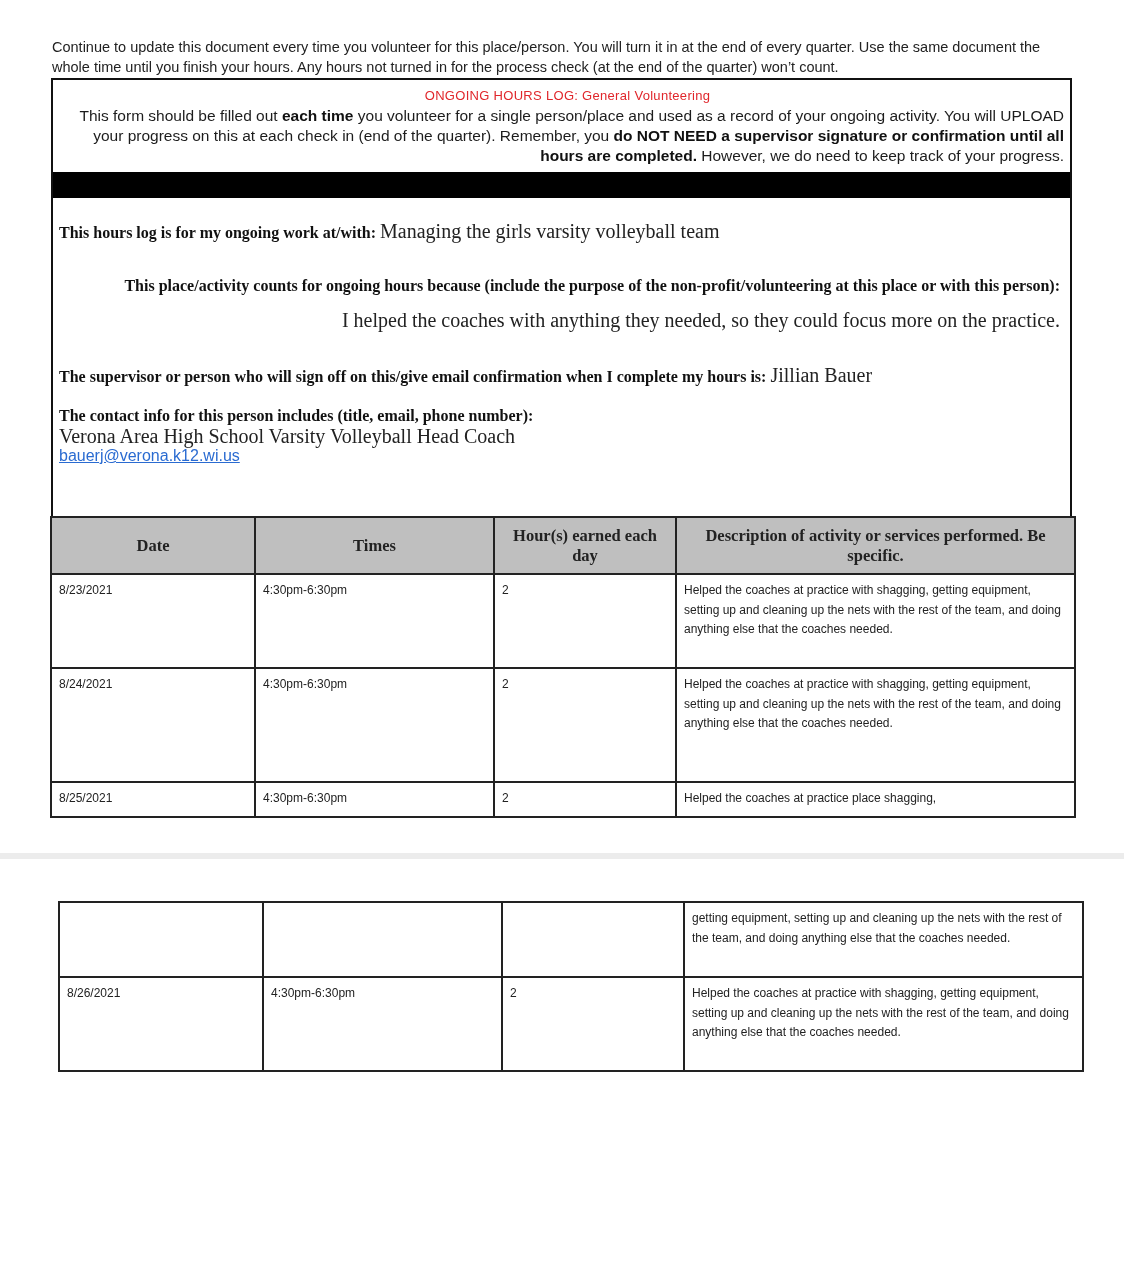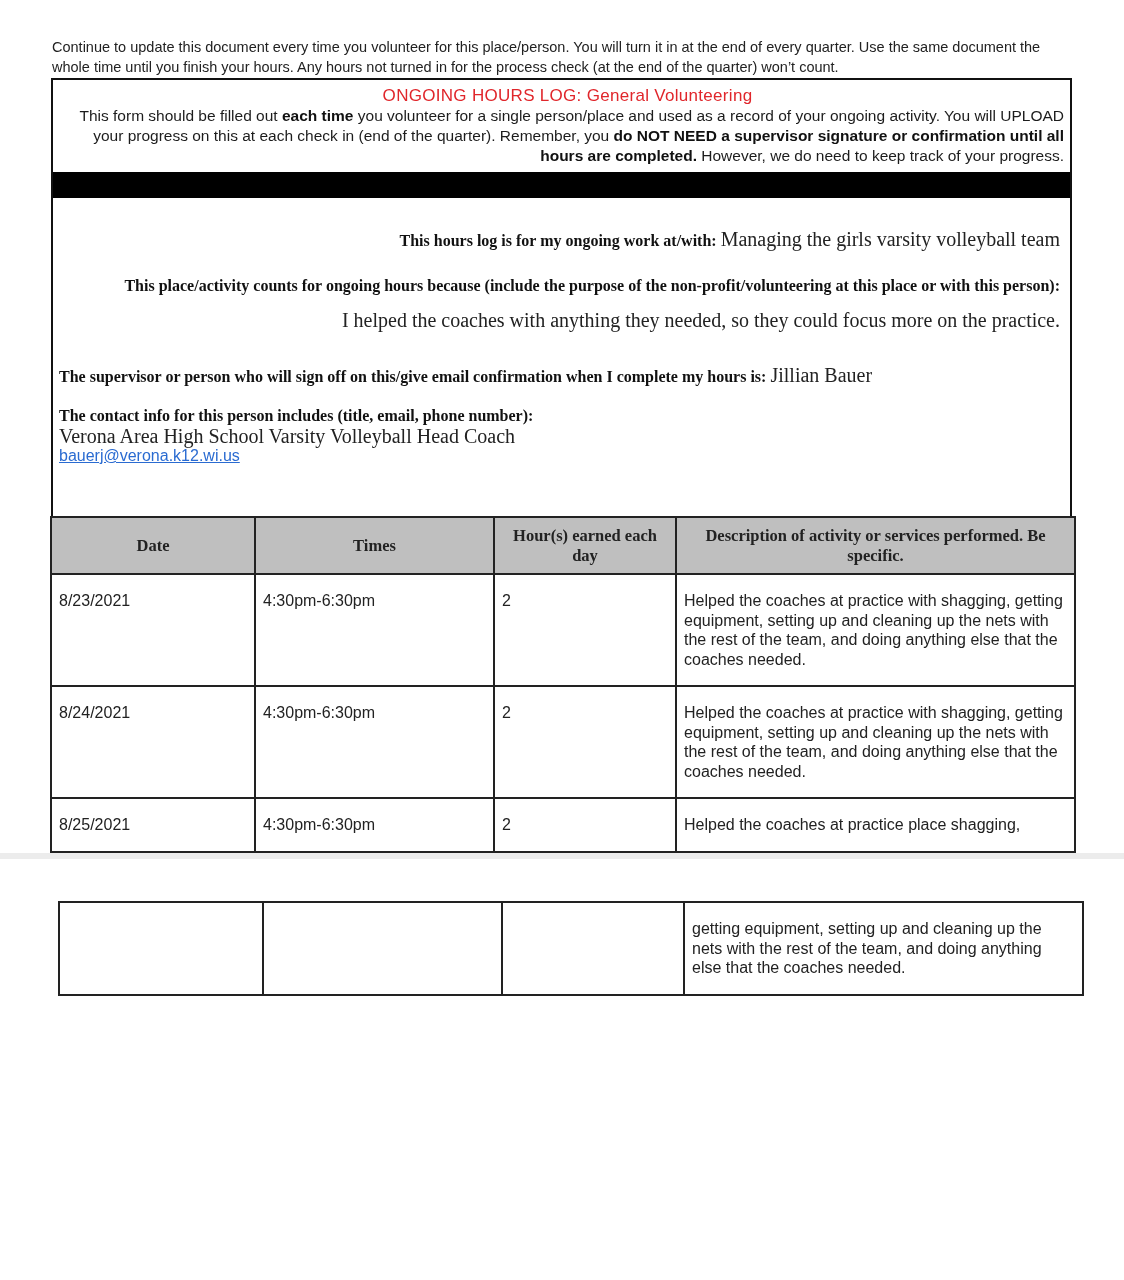--- a/index.html
+++ b/index.html
@@ -12,21 +12,21 @@
   }
   .intro {
     position: absolute; left: 52px; top: 37px; width: 1010px;
     font-size: 14.5px; line-height: 20px; color: #222;
   }
   .form-box {
     position: absolute; left: 51px; top: 78px; width: 1021px; height: 439px;
     border: 2px solid #111; border-bottom: none; box-sizing: border-box;
   }
   .form-title {
-    text-align: center; color: #e0262b; font-size: 17px; line-height: 20px;
+    text-align: center; color: #e0262b; font-size: 13px; line-height: 20px;
     margin-top: 6px; letter-spacing: 0.3px; padding-left: 12px;
   }
   .form-desc {
     padding: 0 6px; font-size: 15.5px; line-height: 20px; color: #1c1c1c; text-align: right;
   }
   .form-desc b { font-weight: bold; color: #111; }
   .black-bar {
     position: absolute; left: 0; right: 0; top: 92px; height: 26px; background: #000;
   }
   .field {
@@ -36,22 +36,22 @@
   .field .lbl { font-weight: bold; font-size: 16px; }
   .field .val { font-size: 20px; color: #222; }
   .field .val-block { display: block; font-size: 20px; line-height: 22px; color: #222; }
   .email { display: block; font-family: "Liberation Sans", sans-serif; font-size: 16px; color: #2a6bd1; text-decoration: underline; line-height: 18px; }
 
   table.log {
     position: absolute; left: 50px; border-collapse: collapse; width: 1024px;
     table-layout: fixed;
   }
   table.log td, table.log th {
-    border: 2px solid #222; vertical-align: top; padding: 16px 7px;
-    font-size: 16px; line-height: 19.5px; color: #222;
+    border: 2px solid #222; vertical-align: top; padding: 6px 7px;
+    font-size: 12px; line-height: 19.5px; color: #222;
   }
   table.log th {
     background: #bfbfbf; font-family: "Liberation Serif", serif; font-weight: bold;
     font-size: 16.5px; text-align: center; vertical-align: middle; padding: 5px 6px; line-height: 20px;
   }
   .page-gap {
     position: absolute; left: 0; right: 0; top: 853px; height: 6px; background: #ececec;
   }
 </style>
 </head>
@@ -59,21 +59,21 @@
 
 <div class="intro">Continue to update this document every time you volunteer for this place/person. You will turn it in at the end of every quarter. Use the same document the whole time until you finish your hours. Any hours not turned in for the process check (at the end of the quarter) won’t count.</div>
 
 <div class="form-box">
   <div class="form-title">ONGOING HOURS LOG: General Volunteering</div>
   <div class="form-desc">
     <span>This form should be filled out </span><b>each time</b><span> you volunteer for a single person/place and used as a record of your ongoing activity. You will UPLOAD your progress on this at each check in (end of the quarter). Remember, you </span><b>do NOT NEED a supervisor signature or confirmation until all hours are completed.</b><span> However, we do need to keep track of your progress.</span>
   </div>
   <div class="black-bar"></div>
 
-  <div class="field" style="top:148px;text-align:right;">
+  <div class="field" style="top:140px;">
     <span class="lbl">This hours log is for my ongoing work at/with:</span>
     <span class="val">Managing the girls varsity volleyball team</span>
   </div>
 
   <div class="field" style="top:196px; line-height:19px;text-align:right;">
     <div class="lbl">This place/activity counts for ongoing hours because (include the purpose of the non-profit/volunteering at this place or with this person):</div>
     <div class="val-block" style="margin-top:14px;">I helped the coaches with anything they needed, so they could focus more on the practice.</div>
   </div>
 
   <div class="field" style="top:284px;">
@@ -101,21 +101,21 @@
     <th>Times</th>
     <th>Hour(s) earned each day</th>
     <th>Description of activity or services performed. Be specific.</th>
   </tr>
   <tr style="height:94px;">
     <td>8/23/2021</td>
     <td>4:30pm-6:30pm</td>
     <td>2</td>
     <td>Helped the coaches at practice with shagging, getting equipment, setting up and cleaning up the nets with the rest of the team, and doing anything else that the coaches needed.</td>
   </tr>
-  <tr style="height:94px;margin-left:24px;">
+  <tr style="height:114px;margin-left:24px;">
     <td>8/24/2021</td>
     <td>4:30pm-6:30pm</td>
     <td>2</td>
     <td>Helped the coaches at practice with shagging, getting equipment, setting up and cleaning up the nets with the rest of the team, and doing anything else that the coaches needed.</td>
   </tr>
   <tr style="height:35px;">
     <td>8/25/2021</td>
     <td>4:30pm-6:30pm</td>
     <td>2</td>
     <td>Helped the coaches at practice place shagging,</td>
@@ -132,14 +132,20 @@
       <col style="width:182px">
       <col style="width:399px">
     </colgroup>
   <tbody>
       <tr style="height:75px;">
     <td></td>
     <td></td>
     <td></td>
     <td>getting equipment, setting up and cleaning up the nets with the rest of the team, and doing anything else that the coaches needed.</td>
   </tr>
+  <tr style="height:94px;">
+    <td>8/26/2021</td>
+    <td>4:30pm-6:30pm</td>
+    <td>2</td>
+    <td>Helped the coaches at practice with shagging, getting equipment, setting up and cleaning up the nets with the rest of the team, and doing anything else that the coaches needed.</td>
+  </tr>
 </tbody>
   </table>
 
 </body></html>

